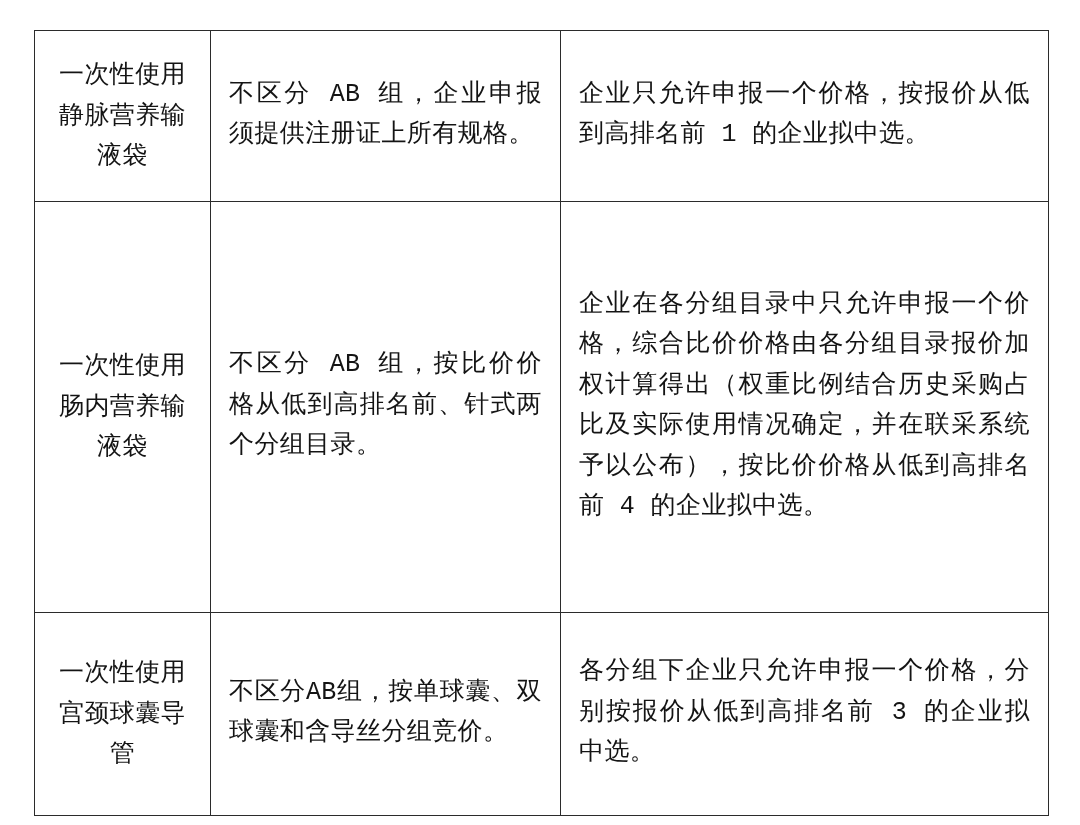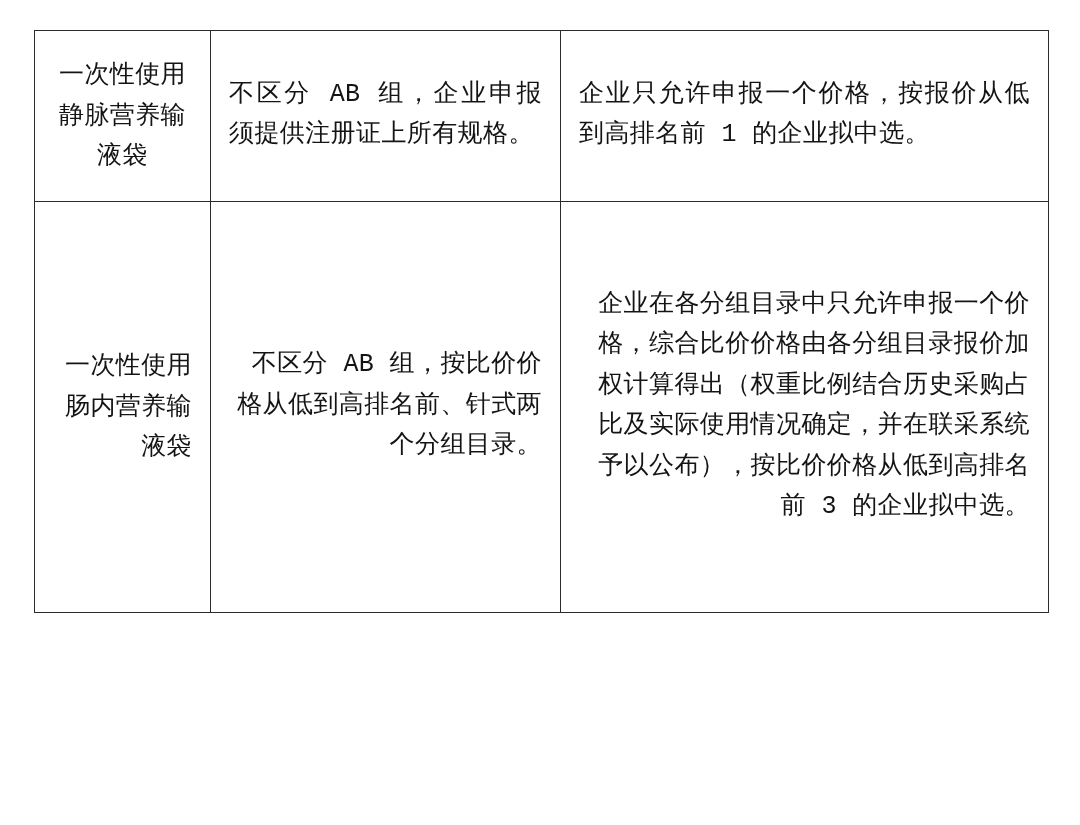--- a/index.html
+++ b/index.html
@@ -57,21 +57,21 @@
     text-justify: inter-ideograph;
     font-family: Liberation Mono, monospace;
   }
   .cell-text {
     display: block;
     white-space: pre-wrap;
     word-break: break-all;
   }
   
   tr.row-1 td { height: 140px; }
-  tr.row-2 td { height: 380px; text-align: right; }
+  tr.row-2 td { height: 380px; }
   tr.row-3 td { height: 172px; }
 </style>
 </head>
 <body>
 
 <div class="page">
   <div class="table-wrap">
     <table class="spec-table">
       <colgroup>
         <col class="c1">
@@ -91,19 +91,30 @@
           </td>
         </tr>
         <tr class="row-2">
           <td class="col-name">
             <span class="cell-text">一次性使用肠内营养输液袋</span>
           </td>
           <td class="col-rule">
             <span class="cell-text">不区分 AB 组，按比价价格从低到高排名前、针式两个分组目录。</span>
           </td>
           <td class="col-detail">
-            <span class="cell-text">企业在各分组目录中只允许申报一个价格，综合比价价格由各分组目录报价加权计算得出（权重比例结合历史采购占比及实际使用情况确定，并在联采系统予以公布），按比价价格从低到高排名前 3 的企业拟中选。</span>
+            <span class="cell-text">企业在各分组目录中只允许申报一个价格，综合比价价格由各分组目录报价加权计算得出（权重比例结合历史采购占比及实际使用情况确定，并在联采系统予以公布），按比价价格从低到高排名前 4 的企业拟中选。</span>
+          </td>
+        </tr>
+        <tr class="row-3">
+          <td class="col-name">
+            <span class="cell-text">一次性使用宫颈球囊导管</span>
+          </td>
+          <td class="col-rule">
+            <span class="cell-text">不区分AB组，按单球囊、双球囊和含导丝分组竞价。</span>
+          </td>
+          <td class="col-detail">
+            <span class="cell-text">各分组下企业只允许申报一个价格，分别按报价从低到高排名前 3 的企业拟中选。</span>
           </td>
         </tr>
       </tbody>
     </table>
   </div>
 </div>
 
 </body></html>

